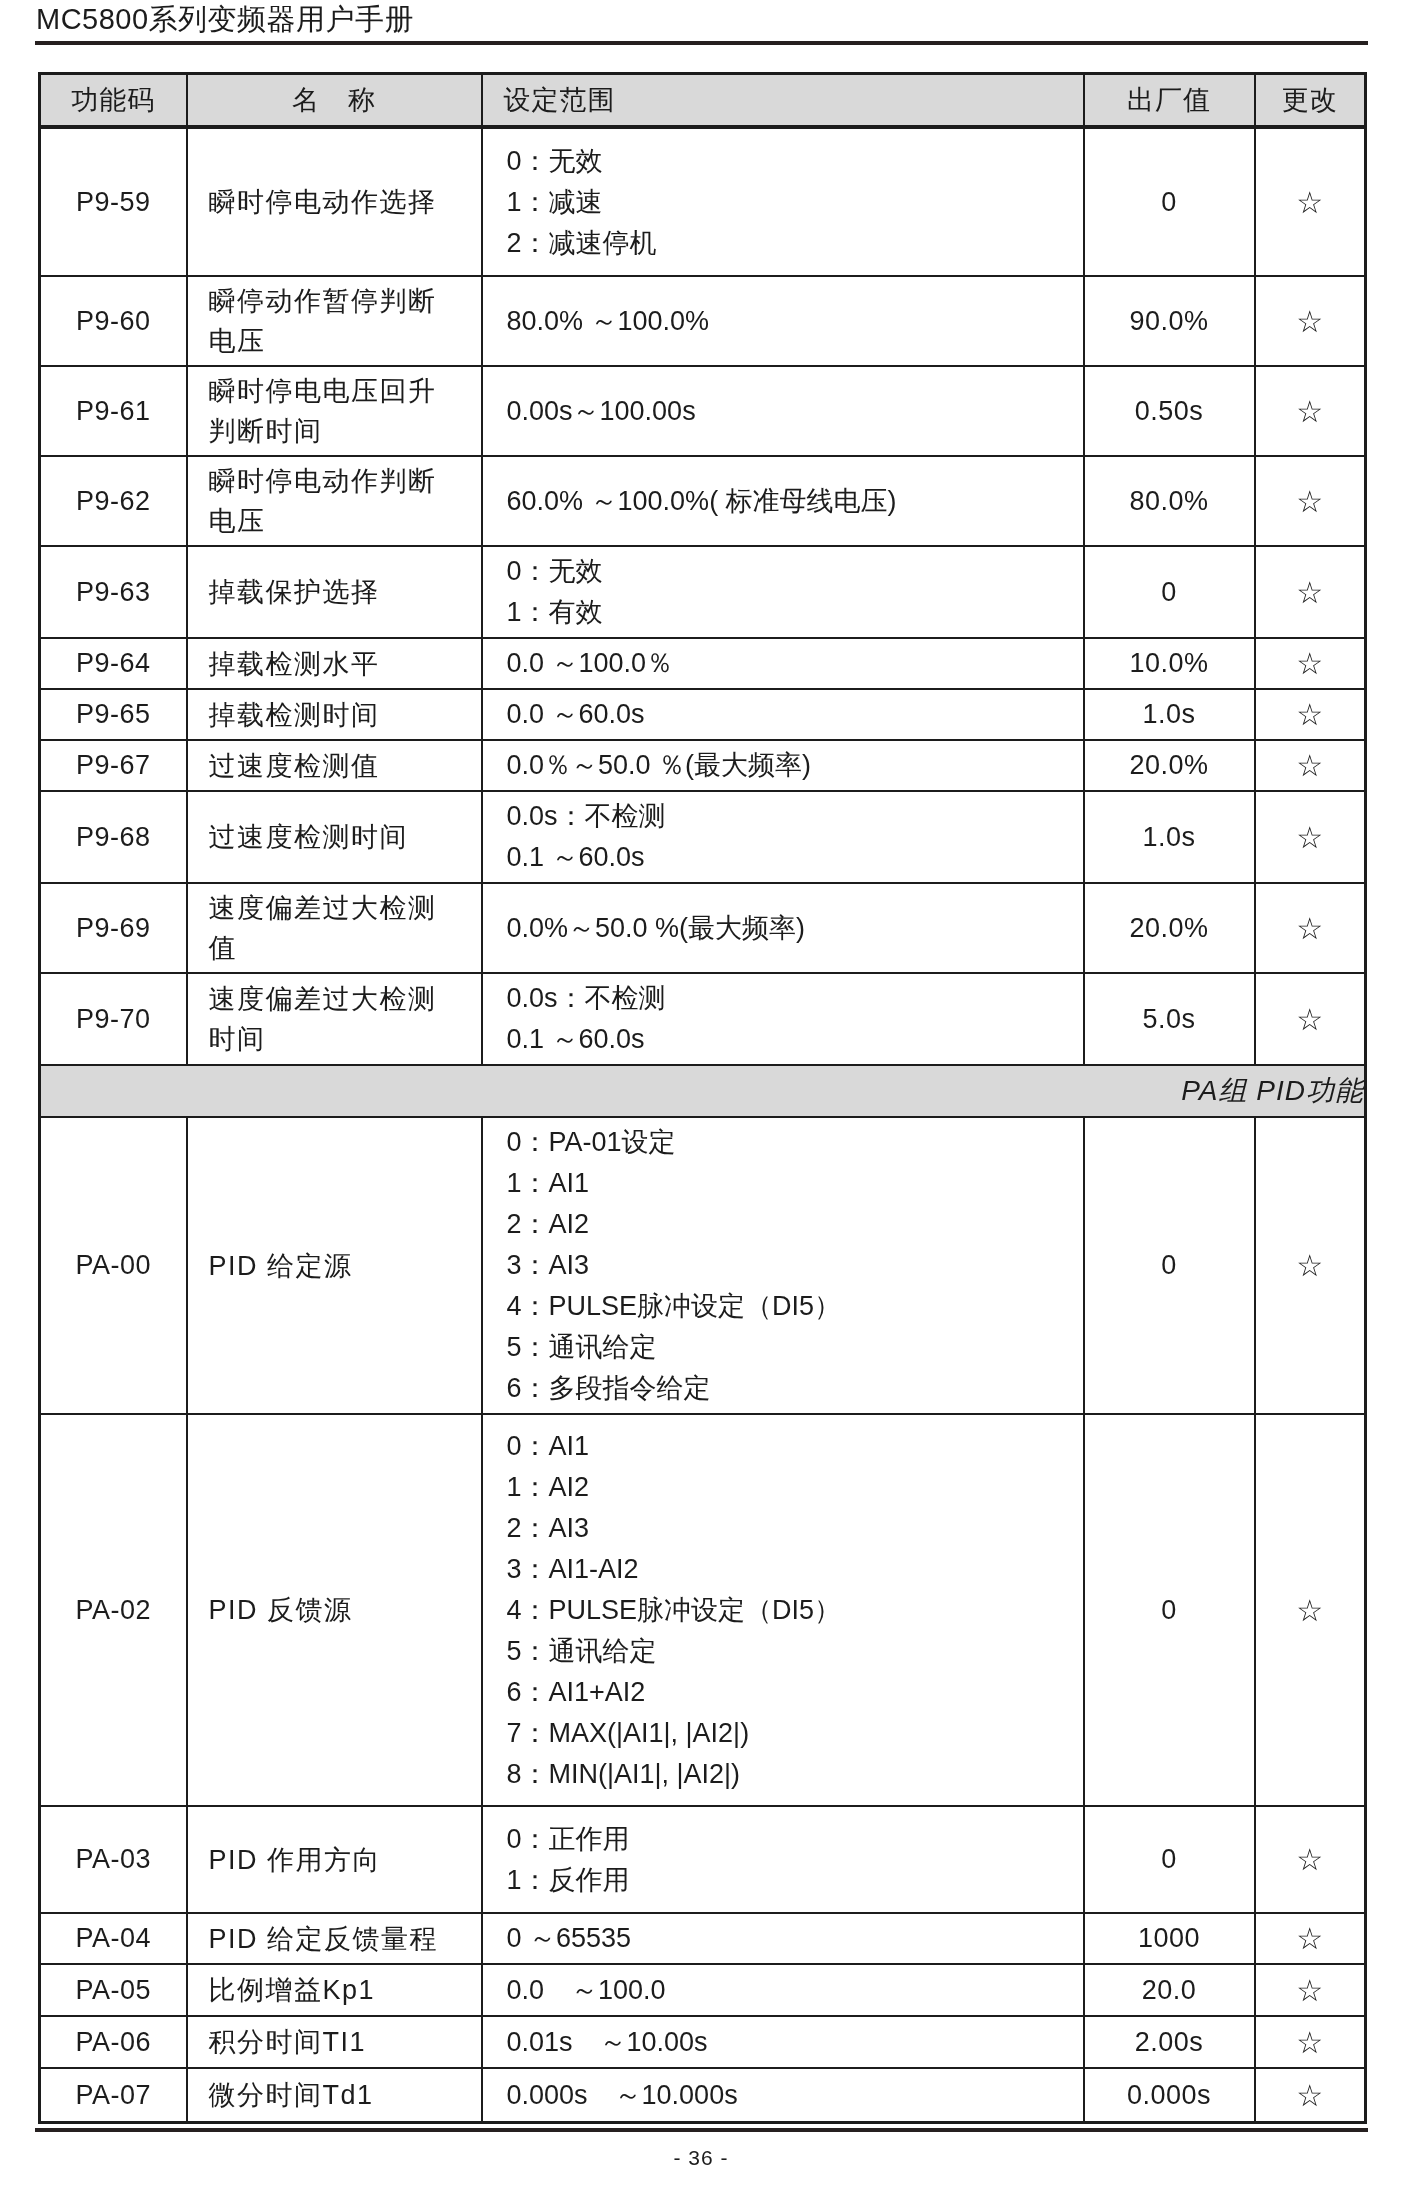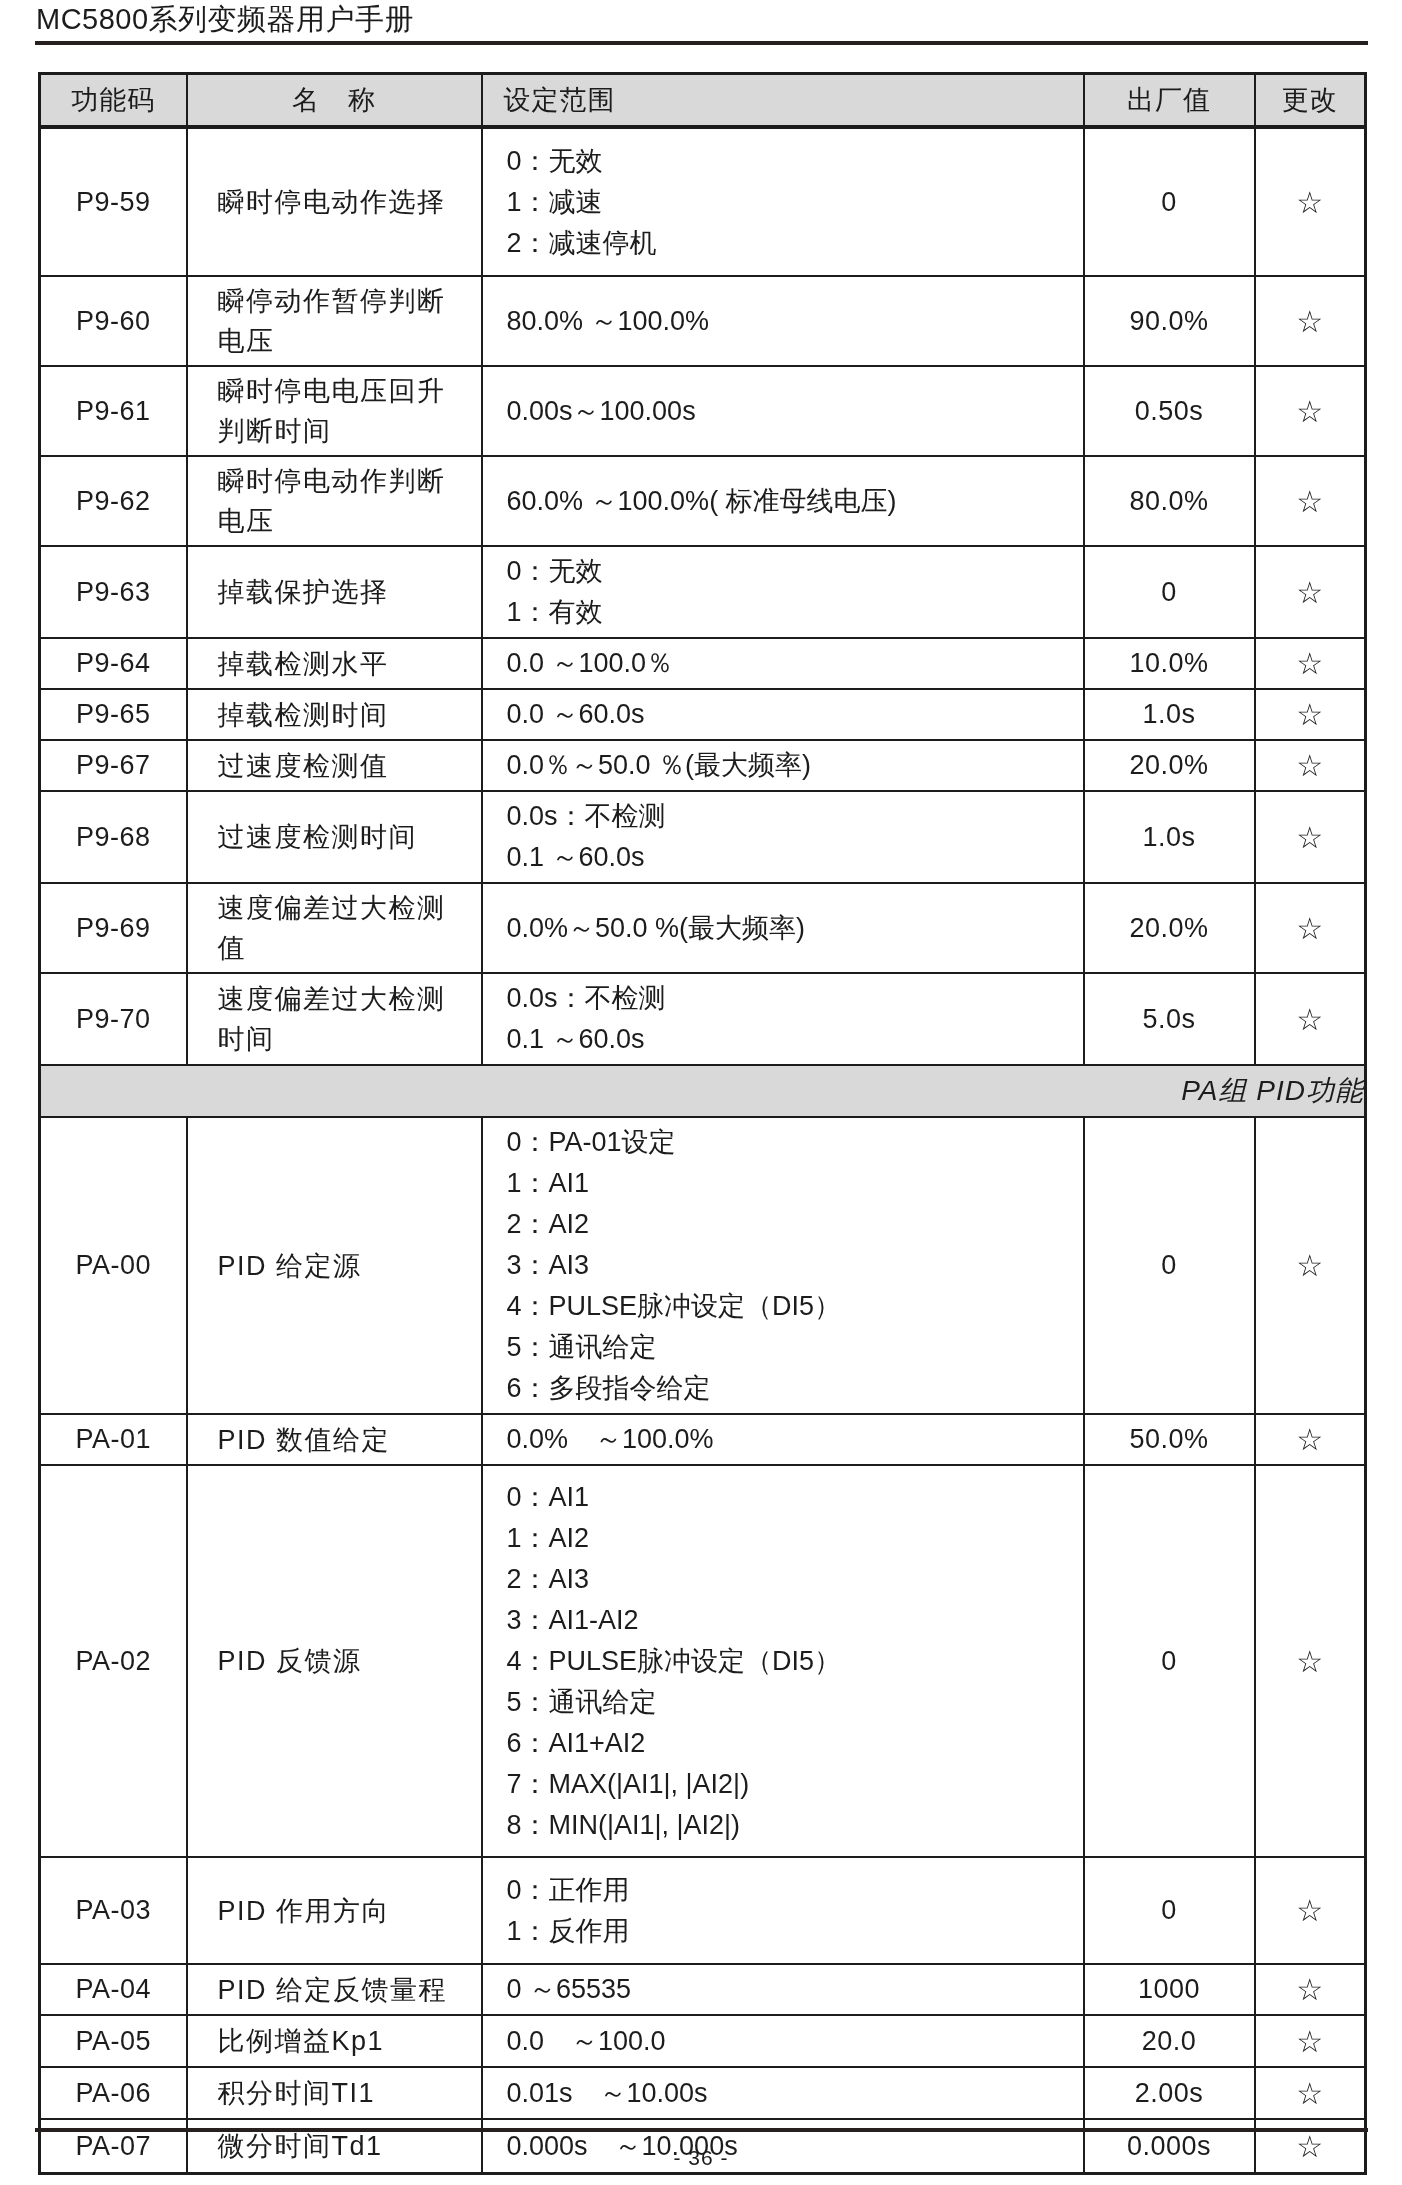--- a/index.html
+++ b/index.html
@@ -54,21 +54,21 @@
   .param-table th.range-h {
     text-align: left;
     padding-left: 21px;
   }
   td.code {
     text-align: center;
     letter-spacing: 0.5px;
   }
   td.name {
     text-align: left;
-    padding: 4px 6px 4px 30px;
+    padding: 4px 6px 4px 21px;
     line-height: 40px;
     letter-spacing: 1.5px;
     white-space: pre-line;
   }
   td.range {
     text-align: left;
     padding: 4px 6px 4px 24px;
     line-height: 41px;
     white-space: pre-line;
   }
@@ -227,27 +227,20 @@
 1：AI1
 2：AI2
 3：AI3
 4：PULSE脉冲设定（DI5）
 5：通讯给定
 6：多段指令给定</td>
           <td class="def">0</td>
           <td class="chg"><span>☆</span></td>
         </tr>
         <tr>
-          <td class="code" style="height: 44px;">PA-01</td>
-          <td class="name">PID 数值给定</td>
-          <td class="range">0.0%　～100.0%</td>
-          <td class="def">50.0%</td>
-          <td class="chg"><span>☆</span></td>
-        </tr>
-        <tr>
           <td class="code" style="height: 390px;">PA-02</td>
           <td class="name">PID 反馈源</td>
           <td class="range">0：AI1
 1：AI2
 2：AI3
 3：AI1-AI2
 4：PULSE脉冲设定（DI5）
 5：通讯给定
 6：AI1+AI2
 7：MAX(|AI1|, |AI2|)

